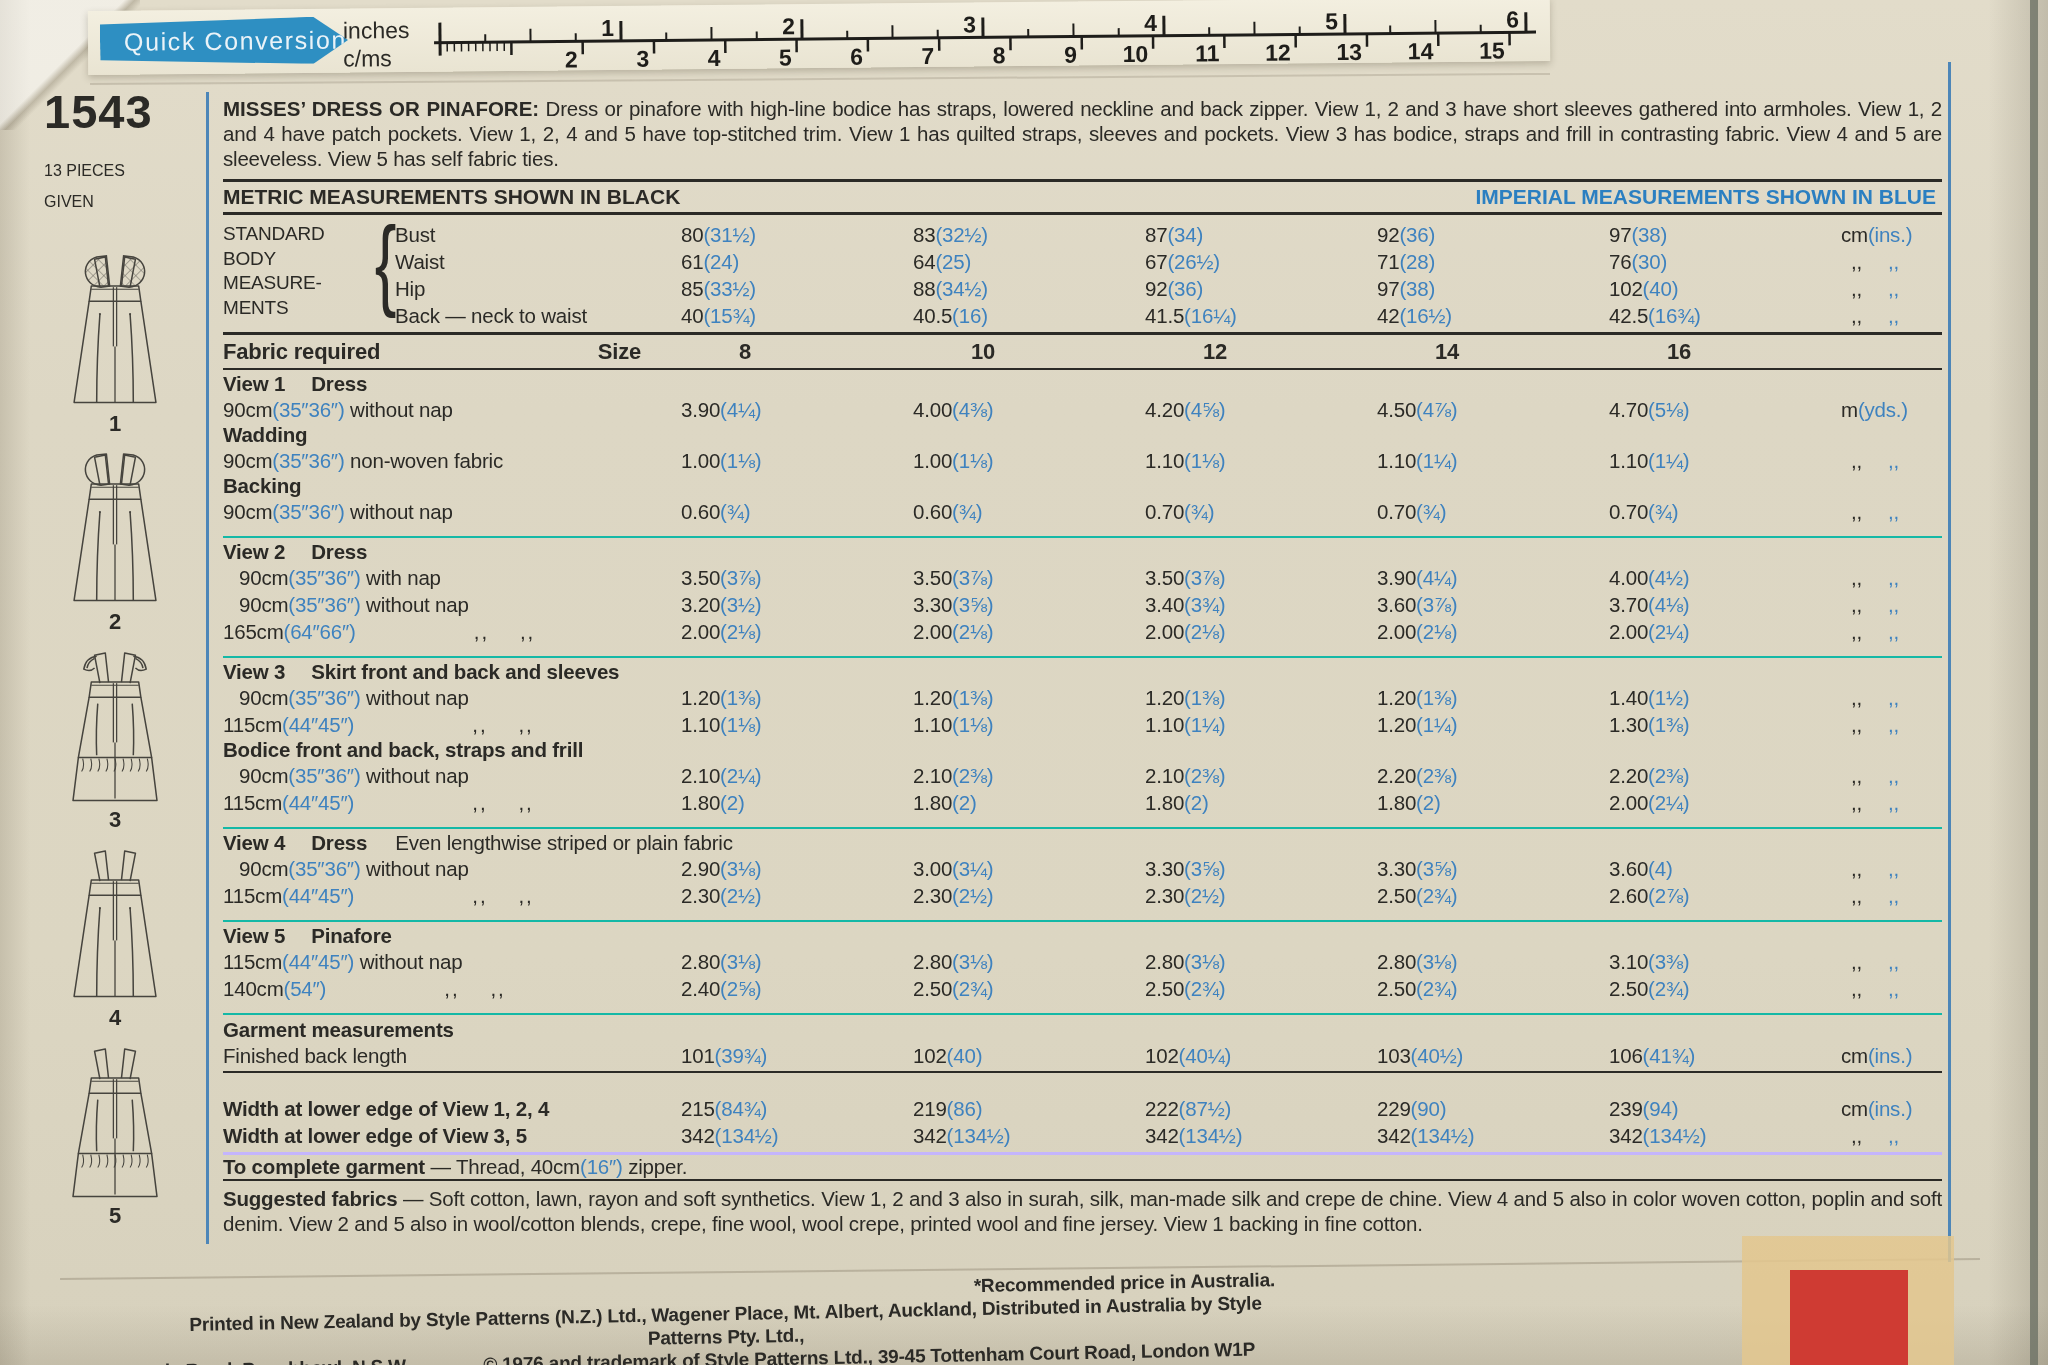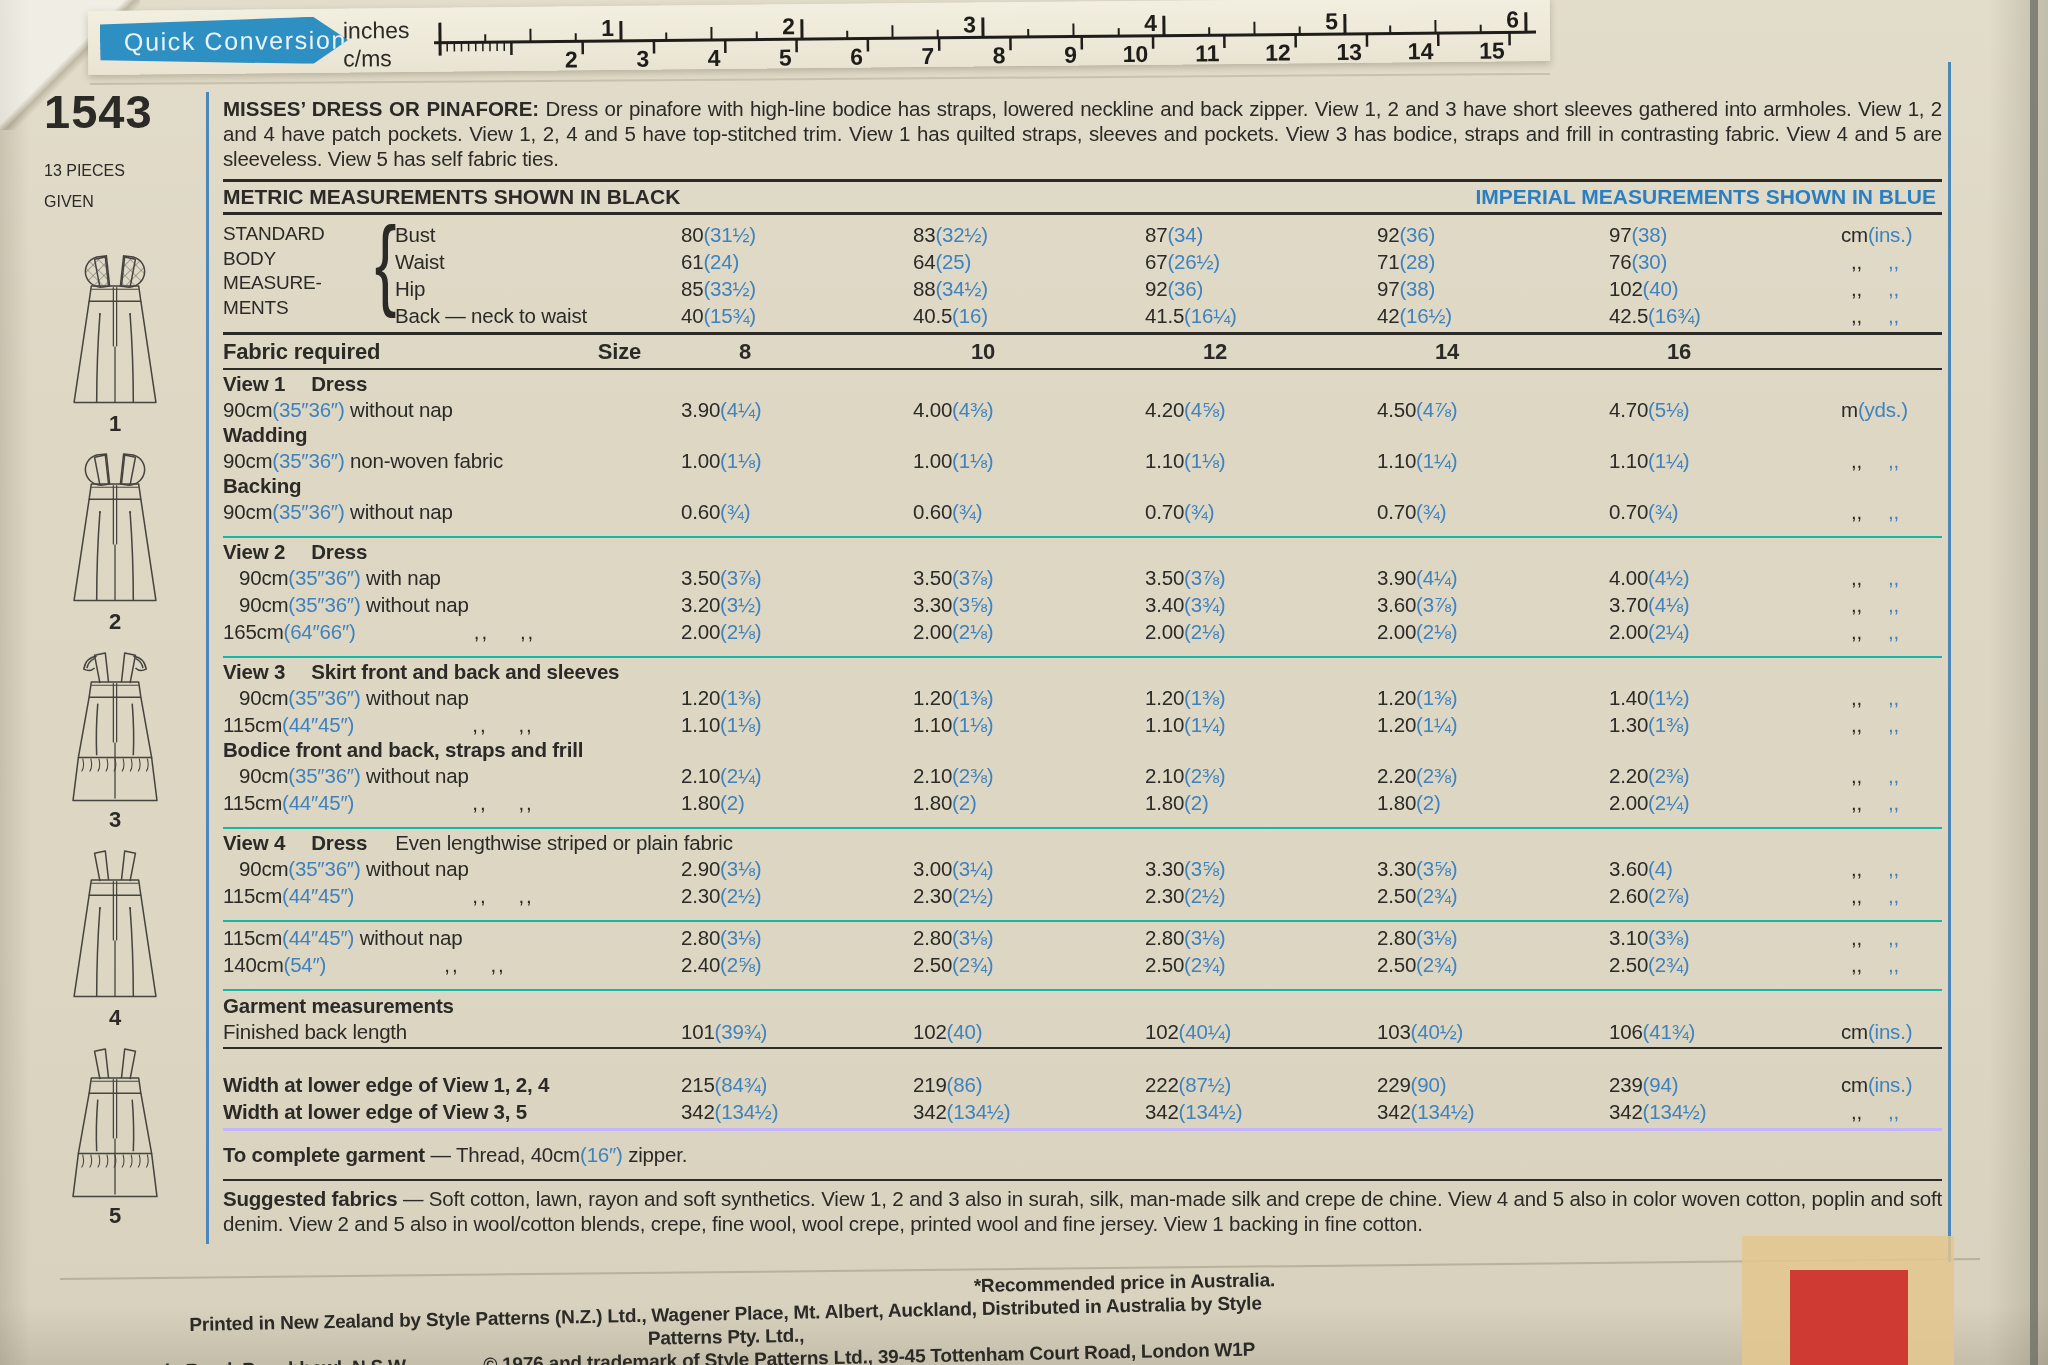--- a/index.html
+++ b/index.html
@@ -70,21 +70,21 @@
   #fabric-req .size-num{padding-left:58px;}
   .sec{border-bottom:2px solid #14b8a6;padding:2px 0 11px;}
   .sec-header{font-weight:bold;}
   .hname{margin-left:26px;}
   .hnote{margin-left:28px;font-weight:normal;}
   .sub{font-weight:bold;}
   #garment .g-top{padding:3px 0 2px;border-bottom:2px solid #2b2a26;}
   #garment .g-bot{padding:2px 0 3px;border-bottom:3px solid #c4b5fd;margin-top:20px;}
   #garment .bold-lab{font-weight:bold;}
   .g-head{font-weight:bold;}
-  #complete{font-size:20.5px;padding:12px 0;border-bottom:2px solid #2b2a26;}
+  #complete{font-size:20.5px;padding:0 0;border-bottom:2px solid #2b2a26;}
   #suggested{font-size:20.5px;line-height:25px;padding:5px 0 8px;text-align:justify;letter-spacing:-0.2px;}
   
   #footer{
     position:absolute;left:96px;top:1280px;width:1180px;
     transform:rotate(-1.15deg);
     font-weight:bold;font-size:19px;line-height:23px;letter-spacing:-0.2px;
   }
   .footer-note{text-align:right;}
   .footer-line1{text-align:center;padding-left:80px;}
   .footer-line2{display:flex;gap:66px;}
@@ -487,20 +487,21 @@
             <div class="label-cell" style=""><span class="m">115cm</span><span class="i">(44″45″)</span><span class="m lab-dit">,,&nbsp;&nbsp;&nbsp;&nbsp;,,</span></div>
             <div class="val-cell"><span class="m">2.30</span><span class="i">(2½)</span></div>
             <div class="val-cell"><span class="m">2.30</span><span class="i">(2½)</span></div>
             <div class="val-cell"><span class="m">2.30</span><span class="i">(2½)</span></div>
             <div class="val-cell"><span class="m">2.50</span><span class="i">(2¾)</span></div>
             <div class="val-cell"><span class="m">2.60</span><span class="i">(2⅞)</span></div>
             <div class="units-cell"><span class="m dit1">,,</span><span class="i dit2">,,</span></div>
           </div>
         </div>
         <div class="sec">
+          <div class="sec-header"><span class="hview">View 5</span><span class="hname">Pinafore</span></div>
           <div class="row">
             <div class="label-cell" style=""><span class="m">115cm</span><span class="i">(44″45″)</span><span class="m"> without nap</span></div>
             <div class="val-cell"><span class="m">2.80</span><span class="i">(3⅛)</span></div>
             <div class="val-cell"><span class="m">2.80</span><span class="i">(3⅛)</span></div>
             <div class="val-cell"><span class="m">2.80</span><span class="i">(3⅛)</span></div>
             <div class="val-cell"><span class="m">2.80</span><span class="i">(3⅛)</span></div>
             <div class="val-cell"><span class="m">3.10</span><span class="i">(3⅜)</span></div>
             <div class="units-cell"><span class="m dit1">,,</span><span class="i dit2">,,</span></div>
           </div>
           <div class="row">

